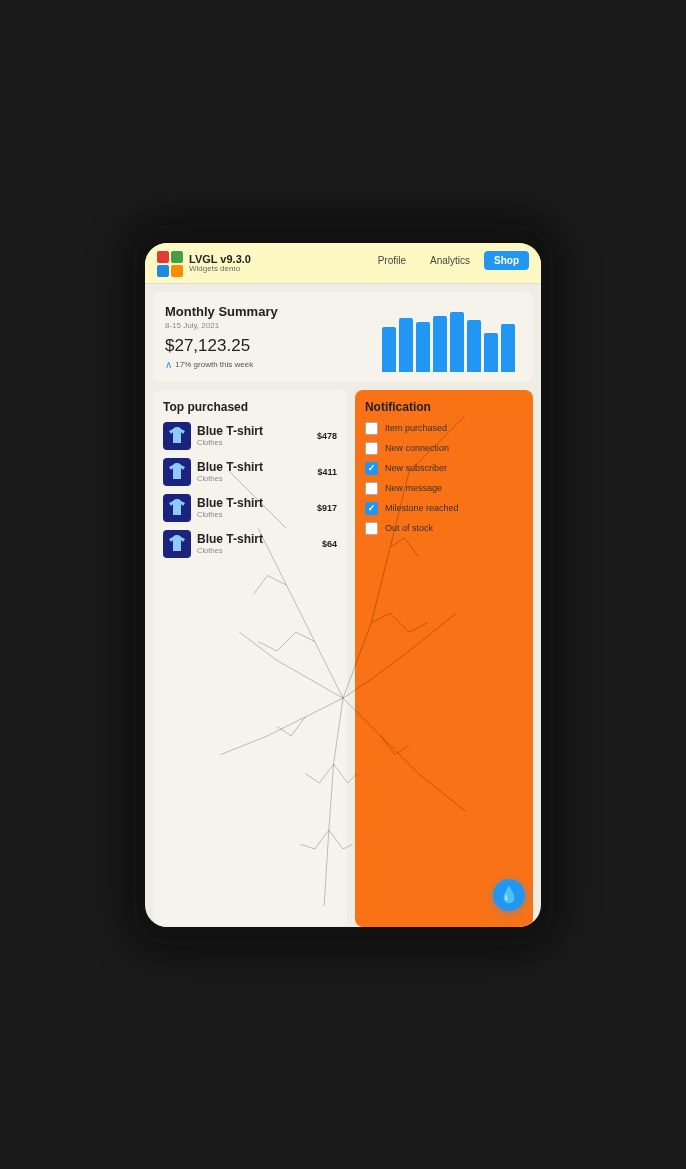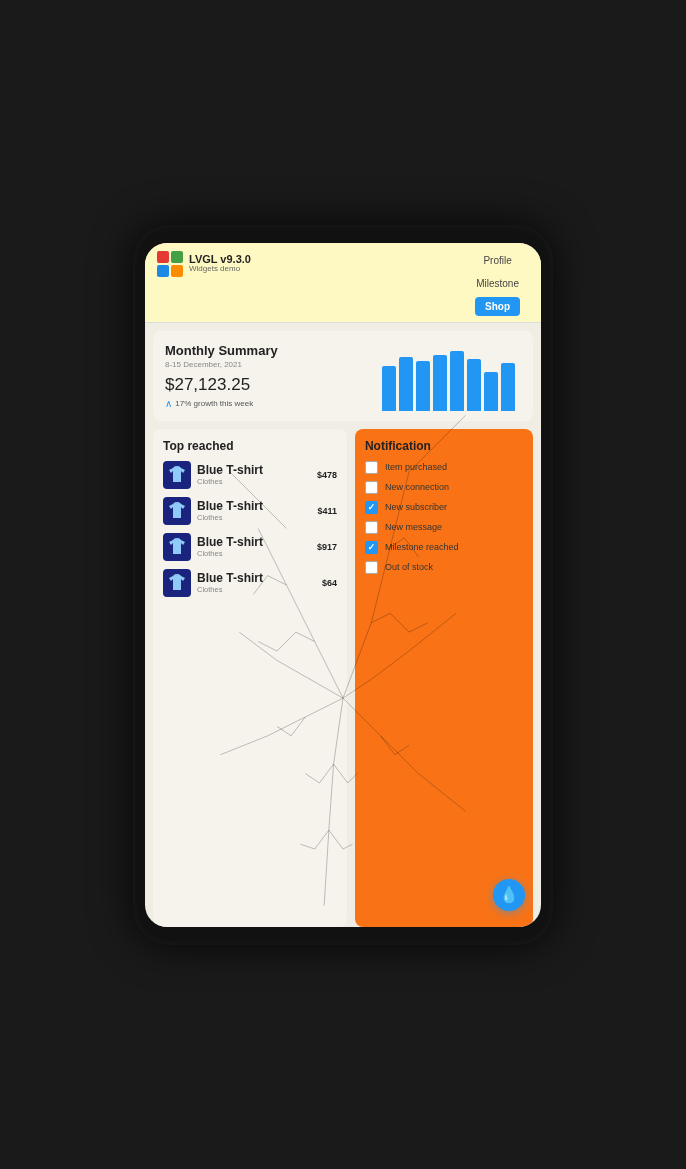--- a/index.html
+++ b/index.html
@@ -92,21 +92,20 @@
     .logo-subtitle {
       font-size: 8px;
       color: #666;
       line-height: 1.1;
     }
 
     .nav-links {
       display: flex;
       align-items: center;
       gap: 4px;
-      flex-direction: column;
     }
 
     .nav-link {
       padding: 4px 10px;
       font-size: 10px;
       color: #444;
       border-radius: 4px;
       cursor: pointer;
     }
 
@@ -337,29 +336,29 @@
             <div style="background:#1e88e5;"></div>
             <div style="background:#fb8c00;"></div>
           </div>
           <div class="logo-text-block">
             <span class="logo-title">LVGL v9.3.0</span>
             <span class="logo-subtitle">Widgets demo</span>
           </div>
         </div>
         <div class="nav-links">
           <div class="nav-link">Profile</div>
-          <div class="nav-link">Milestone</div>
+          <div class="nav-link">Analytics</div>
           <div class="nav-link active">Shop</div>
         </div>
       </div>
 
       <div class="summary-section">
         <div class="summary-left">
           <div class="summary-title">Monthly Summary</div>
-          <div class="summary-date">8-15 December, 2021</div>
+          <div class="summary-date">8-15 July, 2021</div>
           <div class="summary-amount">$27,123.25</div>
           <div class="summary-growth">
             <span class="growth-arrow">∧</span>
             <span>17% growth this week</span>
           </div>
         </div>
         <div class="chart-area">
 
         <div class="chart-bar" style="height: 44.5714px;"></div>
             <div class="chart-bar" style="height: 53.1429px;"></div>
@@ -368,21 +367,21 @@
             <div class="chart-bar" style="height: 60px;"></div>
             <div class="chart-bar" style="height: 51.4286px;"></div>
             <div class="chart-bar" style="height: 38.5714px;"></div>
             <div class="chart-bar" style="height: 47.1429px;"></div>
           </div>
       </div>
 
       <div class="cards-row">
 
         <div class="products-card">
-          <div class="card-title">Top reached</div>
+          <div class="card-title">Top purchased</div>
 
           <div id="products-list">
               <div class="product-item">
       <div class="product-thumbnail">
         <svg width="22" height="18" viewBox="0 0 22 18" fill="none" xmlns="http://www.w3.org/2000/svg">
           <path d="M7 2 C7 2 8 0 11 0 C14 0 15 2 15 2 L19 4 L17 7 L15 5 L15 16 L7 16 L7 5 L5 7 L3 4 Z" fill="#90caf9"></path>
           <path d="M9 0 C9 0 10 1.5 11 1.5 C12 1.5 13 0 13 0" fill="none" stroke="#64b5f6" stroke-width="0.5"></path>
         </svg>
       </div>
       <div class="product-info">

